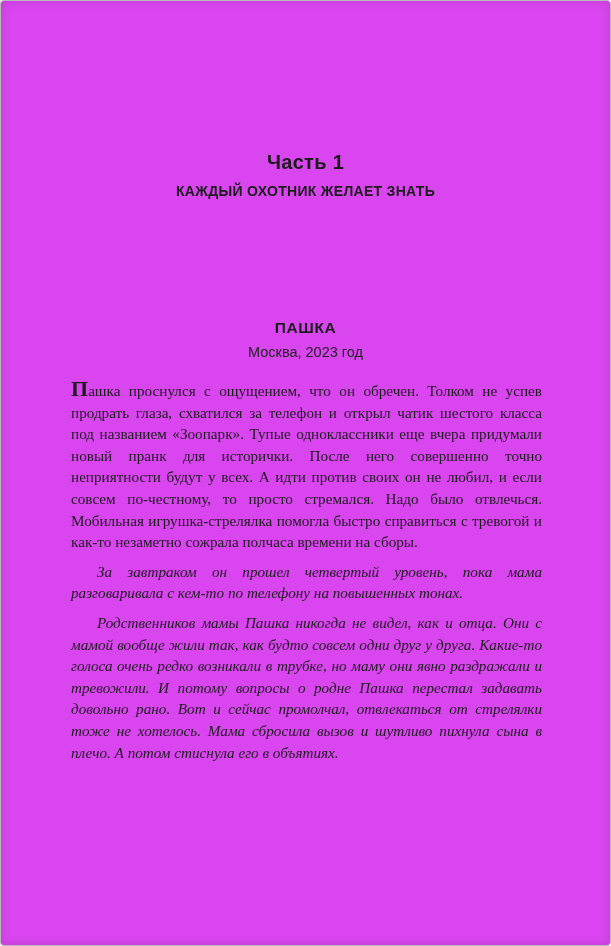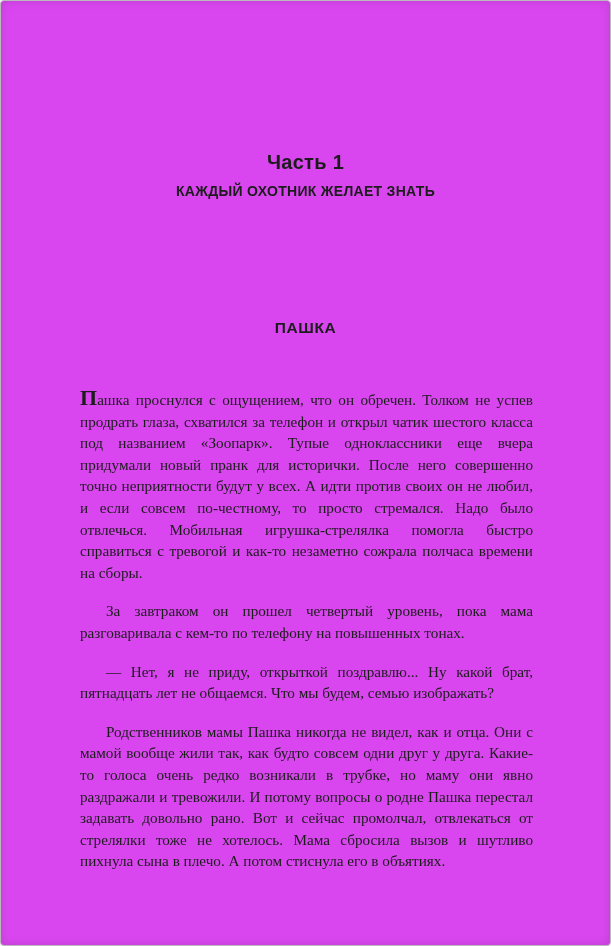--- a/index.html
+++ b/index.html
@@ -62,46 +62,47 @@
     left: 62px;
     width: 487px;
     font-family: "Liberation Serif", serif;
     font-size: 15.2px;
     line-height: 21.6px;
     text-align: justify;
     hyphens: auto;
     -webkit-hyphens: auto;
   }
   .para {
-    margin: 17px;
+    margin: 8px;
     padding: 0;
   }
   .para.indent {
     text-indent: 26px;
+    font-style: italic;
   }
   .lead-letter {
     font-size: 22px;
     font-weight: bold;
     line-height: 1;
   }
 </style>
 </head>
 <body>
 
 <div class="page">
 
   <header class="part-header">
     <div class="part-number">Часть 1</div>
     <div class="part-title">КАЖДЫЙ ОХОТНИК ЖЕЛАЕТ ЗНАТЬ</div>
   </header>
 
   <section class="chapter-header">
     <div class="chapter-title">ПАШКА</div>
+    <div class="chapter-subtitle">Москва, 2023 год</div>
   </section>
 
   <main class="body-text">
     <p class="para"><span class="lead-letter">П</span><span>ашка проснулся с ощущением, что он обречен. Толком не успев продрать глаза, схватился за телефон и открыл чатик шестого класса под названием «Зоопарк». Тупые одноклассники еще вчера придумали новый пранк для исторички. После него совершенно точно неприятности будут у всех. А идти против своих он не любил, и если совсем по-честному, то просто стремался. Надо было отвлечься. Мобильная игрушка-стрелялка помогла быстро справиться с тревогой и как-то незаметно сожрала полчаса времени на сборы.</span></p>
     <p class="para indent">За завтраком он прошел четвертый уровень, пока мама разговаривала с кем-то по телефону на повышенных тонах.</p>
-    <p class="para indent">— Нет, я не приду, открыткой поздравлю... Ну какой брат, пятнадцать лет не общаемся. Что мы будем, семью изображать?</p>
     <p class="para indent">Родственников мамы Пашка никогда не видел, как и отца. Они с мамой вообще жили так, как будто совсем одни друг у друга. Какие-то голоса очень редко возникали в трубке, но маму они явно раздражали и тревожили. И потому вопросы о родне Пашка перестал задавать довольно рано. Вот и сейчас промолчал, отвлекаться от стрелялки тоже не хотелось. Мама сбросила вызов и шутливо пихнула сына в плечо. А потом стиснула его в объятиях.</p>
   </main>
 
 </div>
 
 </body></html>

